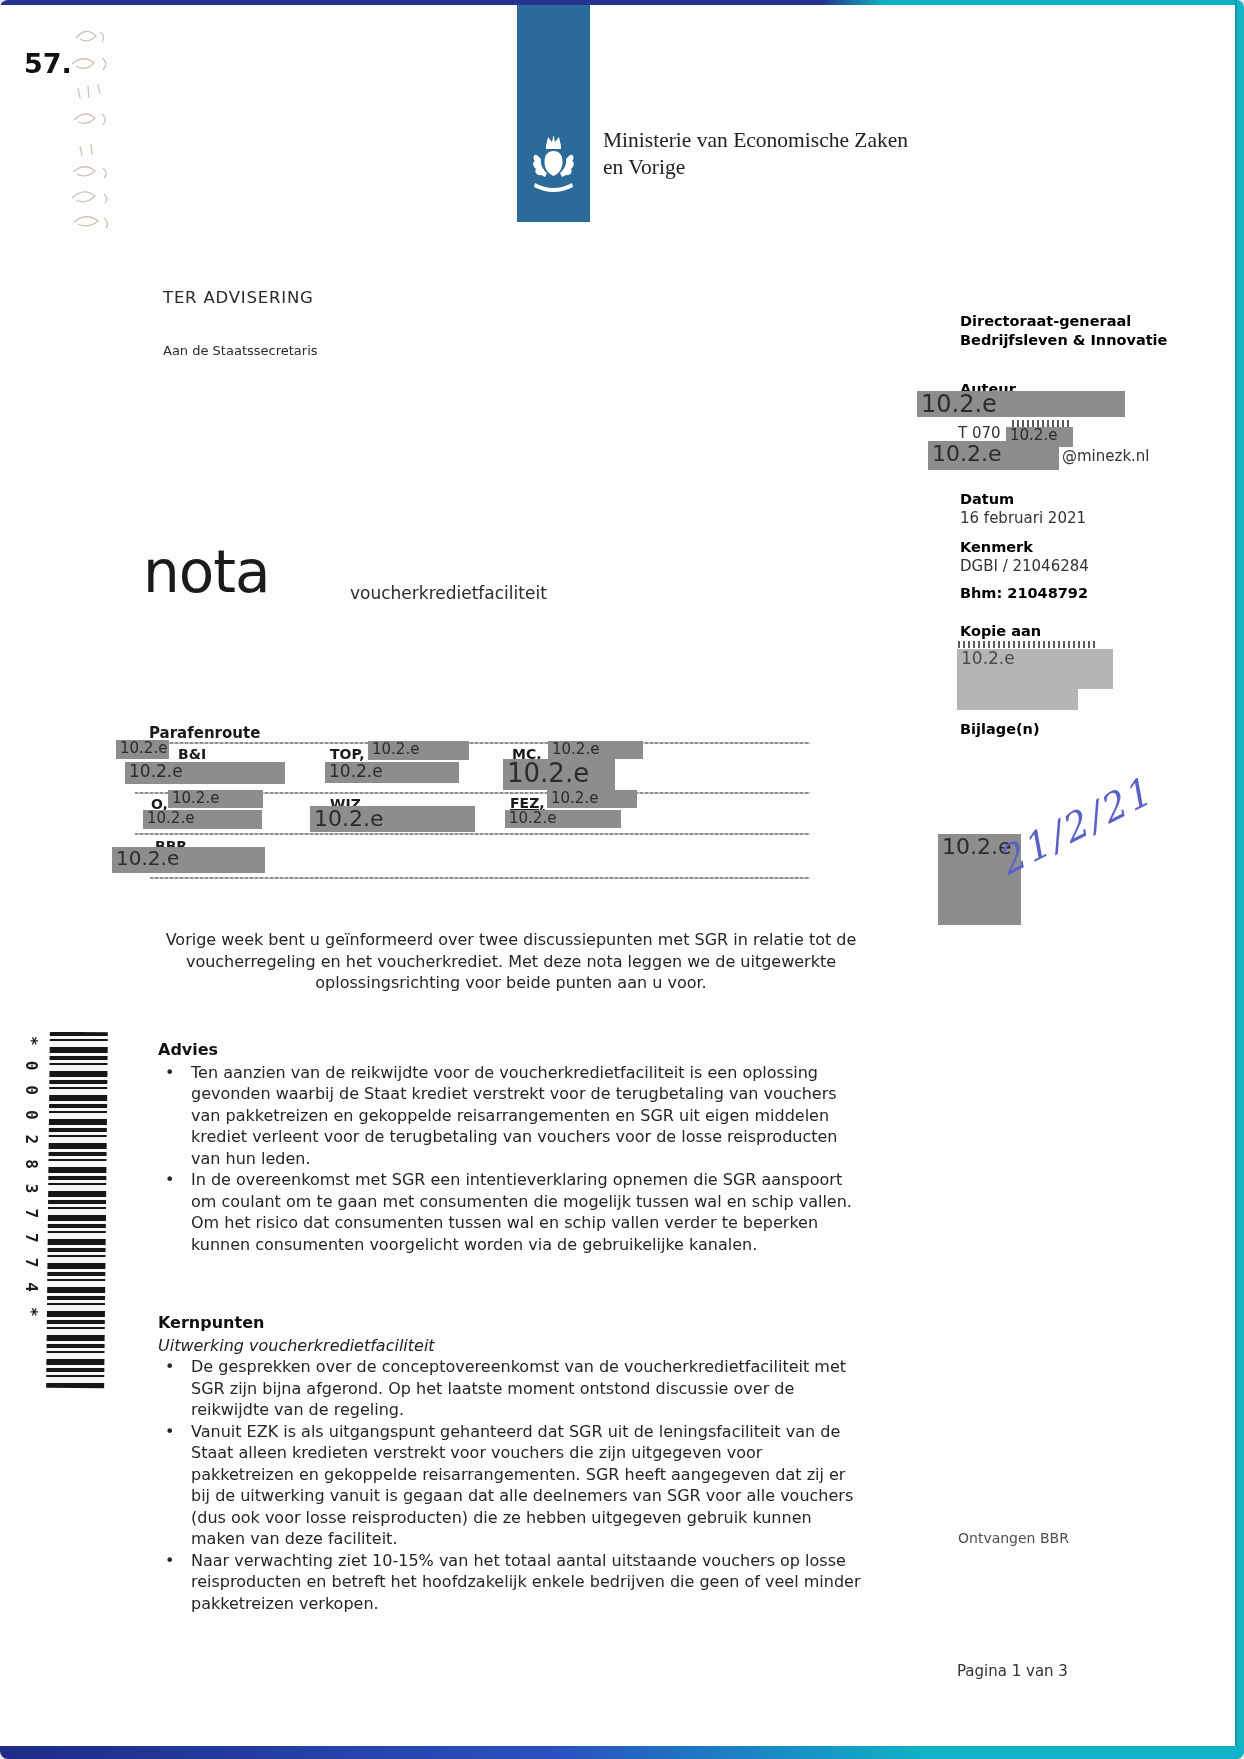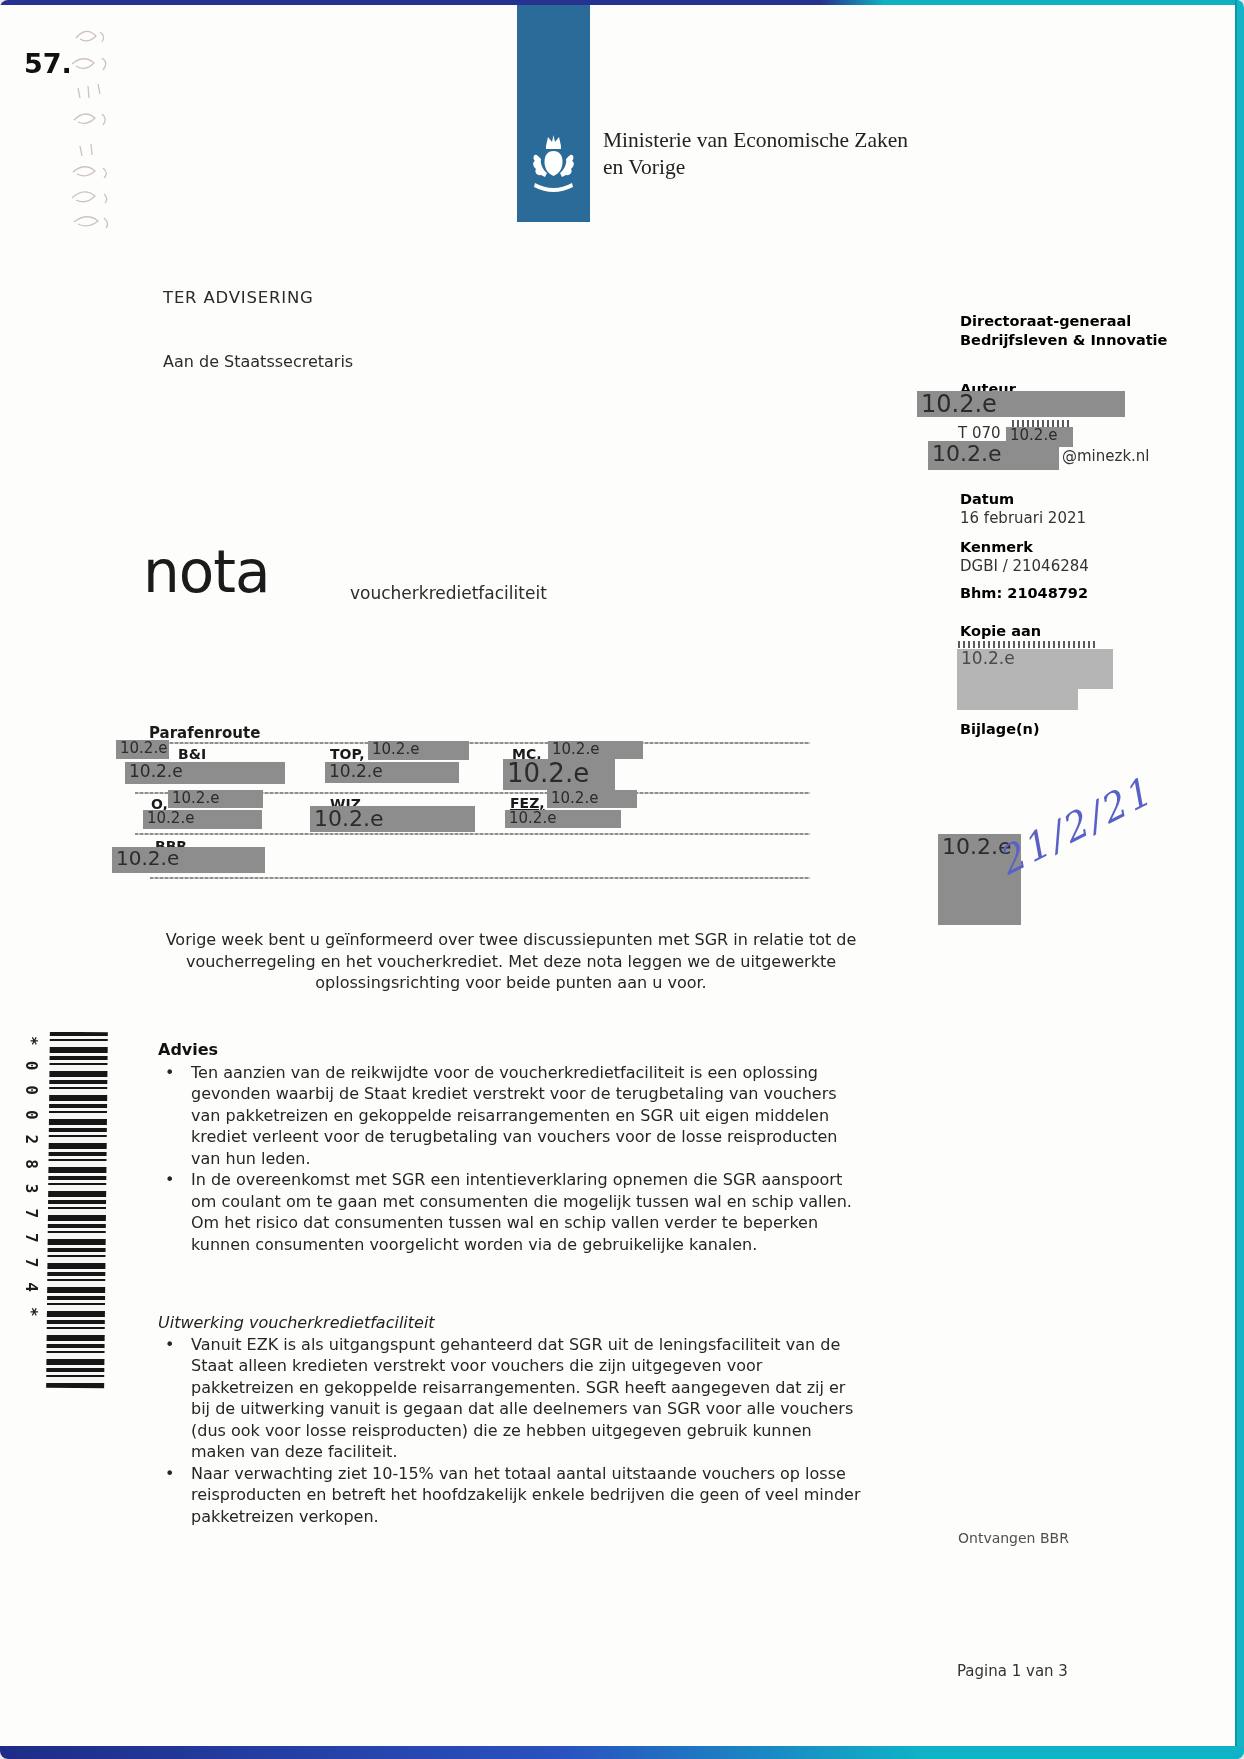--- a/index.html
+++ b/index.html
@@ -15,21 +15,21 @@
   
   .corner-num{position:absolute;left:24px;top:48px;font-size:27px;font-weight:bold;color:#111;}
   .scribbles{position:absolute;left:58px;top:24px;opacity:.75;}
   
   .banner{position:absolute;left:517px;top:5px;width:73px;height:217px;background:#2a6b99;}
   .emblem{position:absolute;left:9px;top:125px;width:55px;height:72px;}
   .ministry{position:absolute;left:603px;top:127px;font-family:"Liberation Serif",serif;
     font-size:21.5px;line-height:27px;color:#222;}
   
   .ter{position:absolute;left:163px;top:288px;font-size:16.5px;letter-spacing:.8px;color:#2b2b2b;}
-  .aan{position:absolute;left:163px;top:352px;font-size:16px;color:#2b2b2b;}
+  .aan{position:absolute;left:163px;top:343px;font-size:13px;color:#2b2b2b;}
   .nota{position:absolute;left:143px;top:538px;font-size:58px;font-weight:500;letter-spacing:-1px;color:#1b1b1b;}
   .subject{position:absolute;left:350px;top:583px;font-size:17px;color:#2b2b2b;}
   
   .m-label{position:absolute;font-size:14.5px;font-weight:bold;color:#000000;line-height:18px;}
   .m-value{position:absolute;font-size:15px;color:#333;}
   
   .rx{position:absolute;background:#8d8d8d;color:#2b2b2b;line-height:1.05;padding:1px 4px;box-sizing:border-box;}
   .rx-light{background:#b5b5b5;color:#4a4a4a;} .fs15{font-size:15px;} .fs17{font-size:17px;}
   .fs20{font-size:20px;} .fs22{font-size:22px;} .fs24{font-size:24px;} .fs26{font-size:26px;}
   .smudge{position:absolute;height:7px;
@@ -182,22 +182,24 @@
 
   <div class="section" style="top:1039px;">
     <p class="h-bold">Advies</p>
     <ul class="blist">
       <li>Ten aanzien van de reikwijdte voor de voucherkredietfaciliteit is een oplossing gevonden waarbij de Staat krediet verstrekt voor de terugbetaling van vouchers van pakketreizen en gekoppelde reisarrangementen en SGR uit eigen middelen krediet verleent voor de terugbetaling van vouchers voor de losse reisproducten van hun leden.</li>
       <li>In de overeenkomst met SGR een intentieverklaring opnemen die SGR aanspoort om coulant om te gaan met consumenten die mogelijk tussen wal en schip vallen. Om het risico dat consumenten tussen wal en schip vallen verder te beperken kunnen consumenten voorgelicht worden via de gebruikelijke kanalen.</li>
     </ul>
   </div>
 
   <div class="section" style="top:1312px;">
+    <p class="h-bold">Kernpunten</p>
     <p class="h-italic">Uitwerking voucherkredietfaciliteit</p>
     <ul class="blist">
+      <li>De gesprekken over de conceptovereenkomst van de voucherkredietfaciliteit met SGR zijn bijna afgerond. Op het laatste moment ontstond discussie over de reikwijdte van de regeling.</li>
       <li>Vanuit EZK is als uitgangspunt gehanteerd dat SGR uit de leningsfaciliteit van de Staat alleen kredieten verstrekt voor vouchers die zijn uitgegeven voor pakketreizen en gekoppelde reisarrangementen. SGR heeft aangegeven dat zij er bij de uitwerking vanuit is gegaan dat alle deelnemers van SGR voor alle vouchers (dus ook voor losse reisproducten) die ze hebben uitgegeven gebruik kunnen maken van deze faciliteit.</li>
       <li>Naar verwachting ziet 10-15% van het totaal aantal uitstaande vouchers op losse reisproducten en betreft het hoofdzakelijk enkele bedrijven die geen of veel minder pakketreizen verkopen.</li>
     </ul>
   </div>
 
   <div class="barcode-bars"></div>
   <div class="barcode-text">*0002837774*</div>
 
   <div class="stamp-note">Ontvangen BBR</div>
   <div class="pagenum">Pagina 1 van 3</div>

